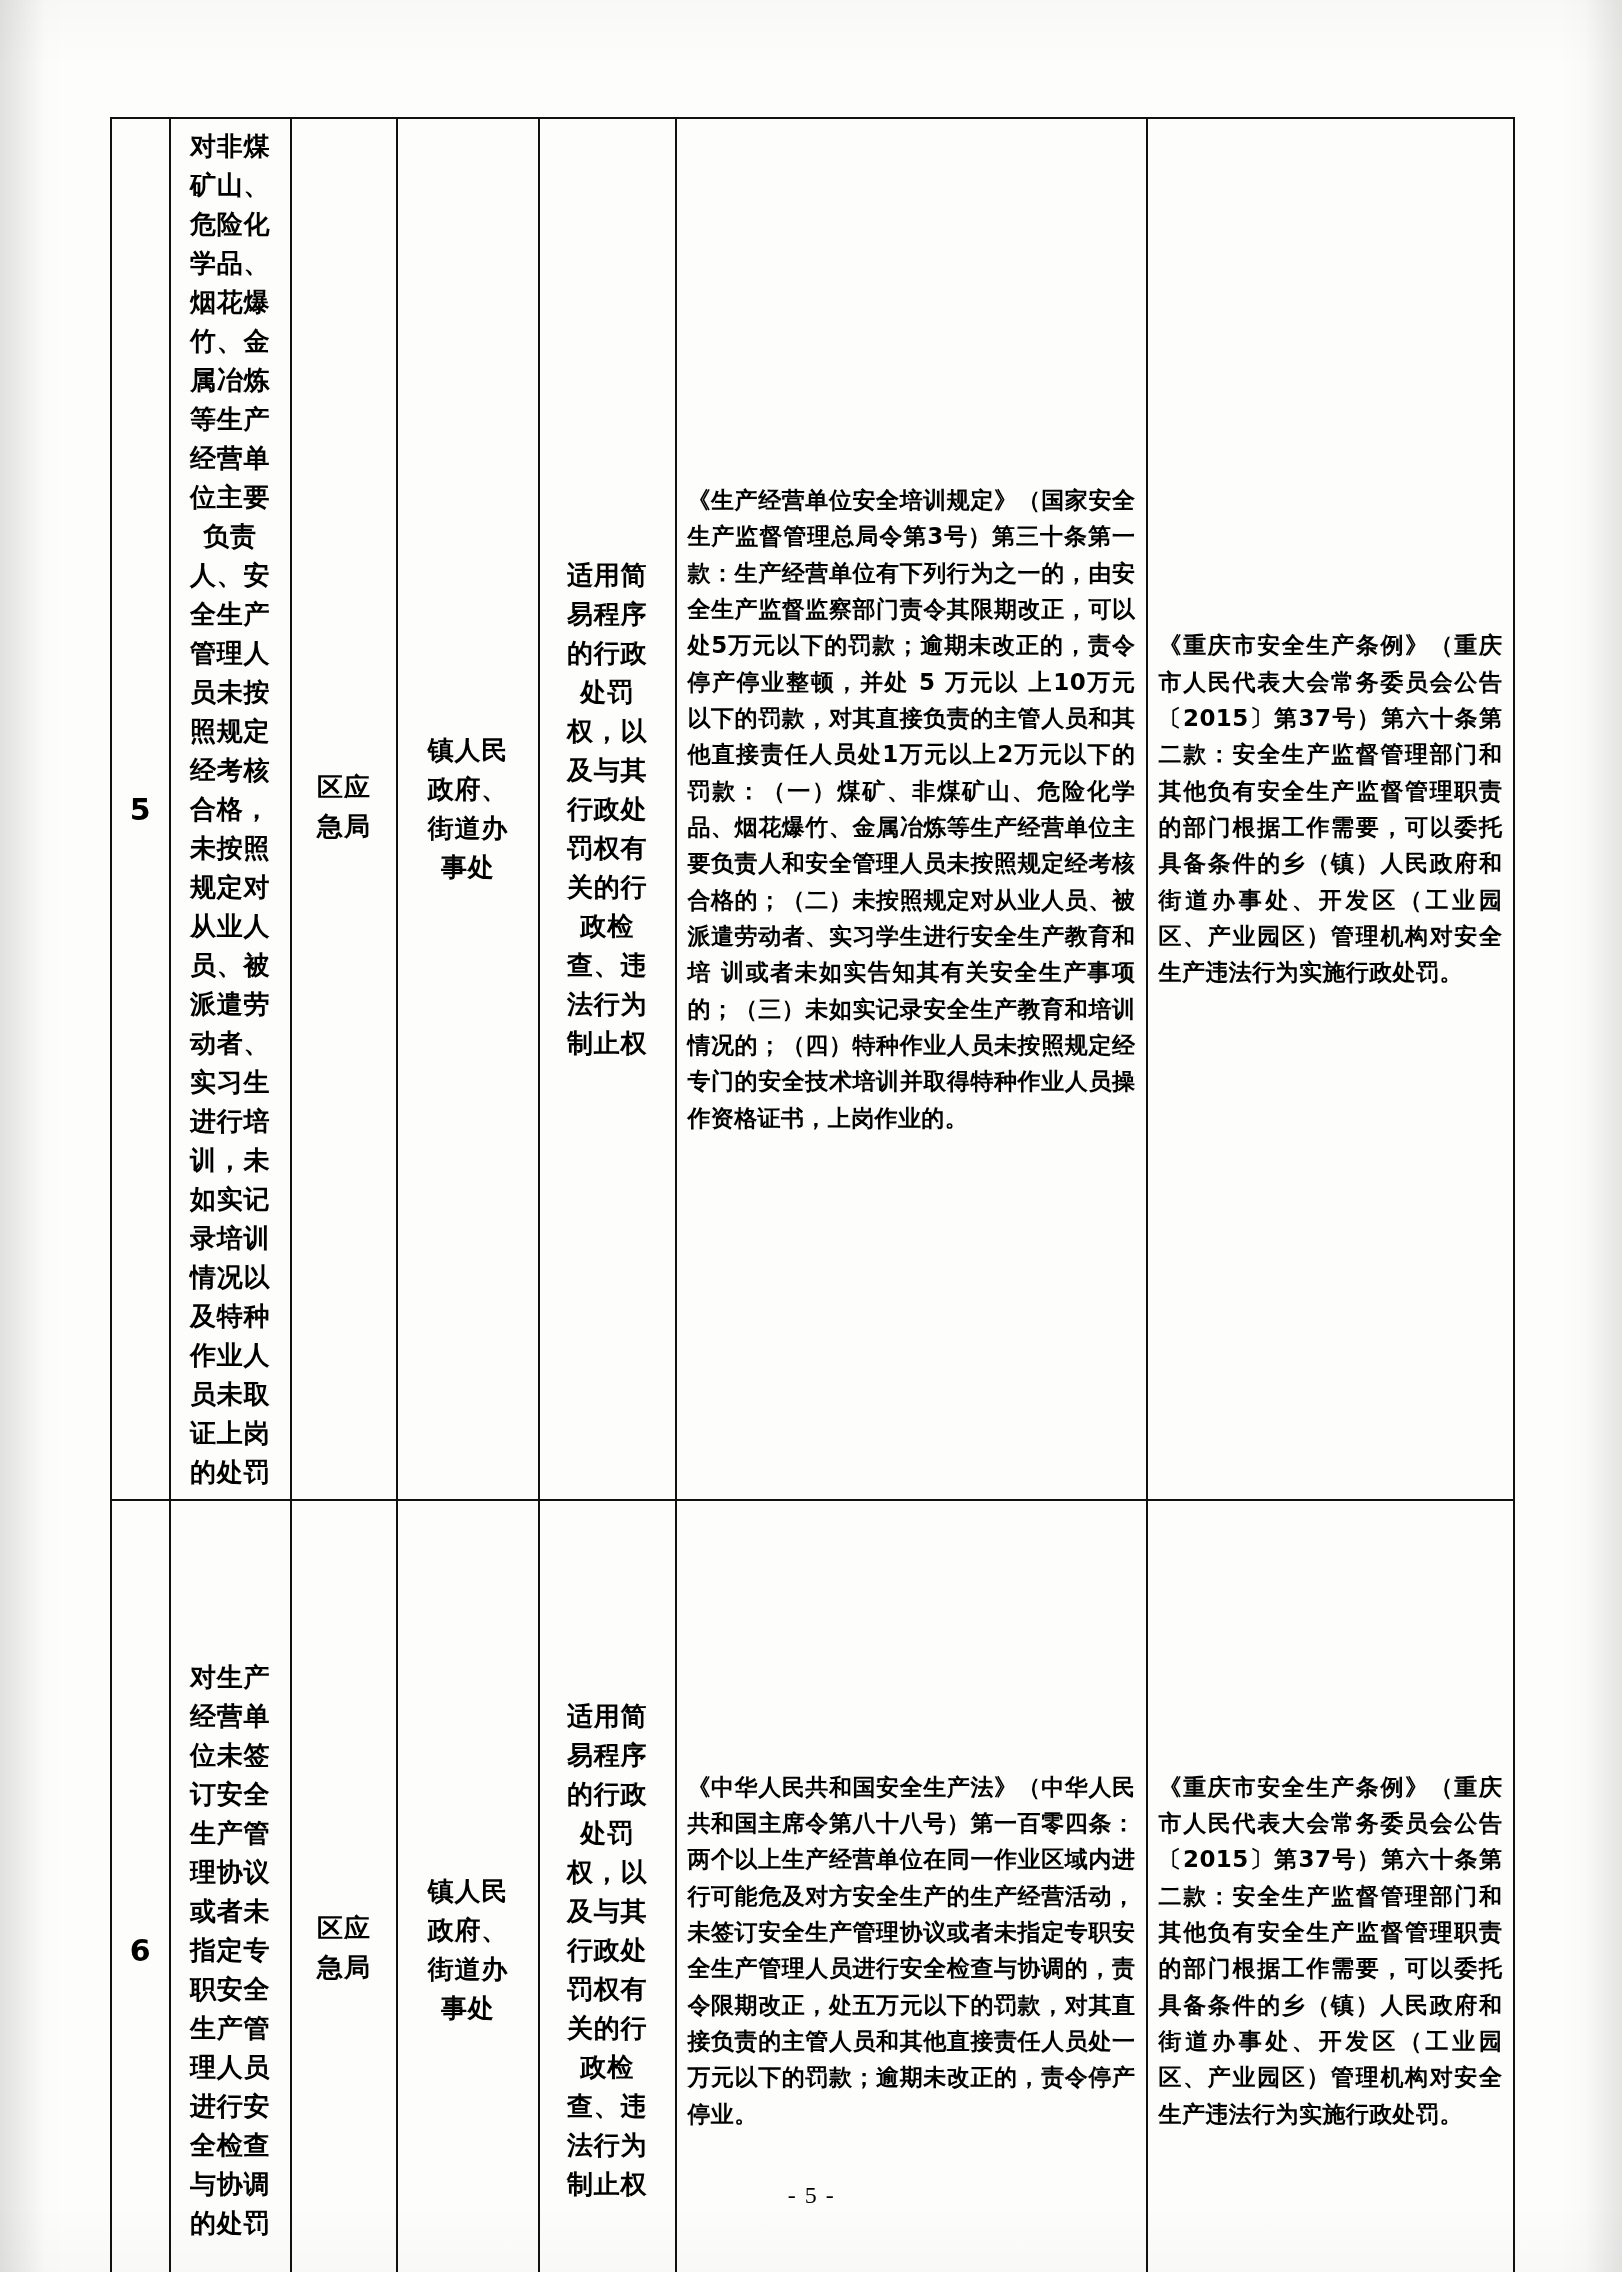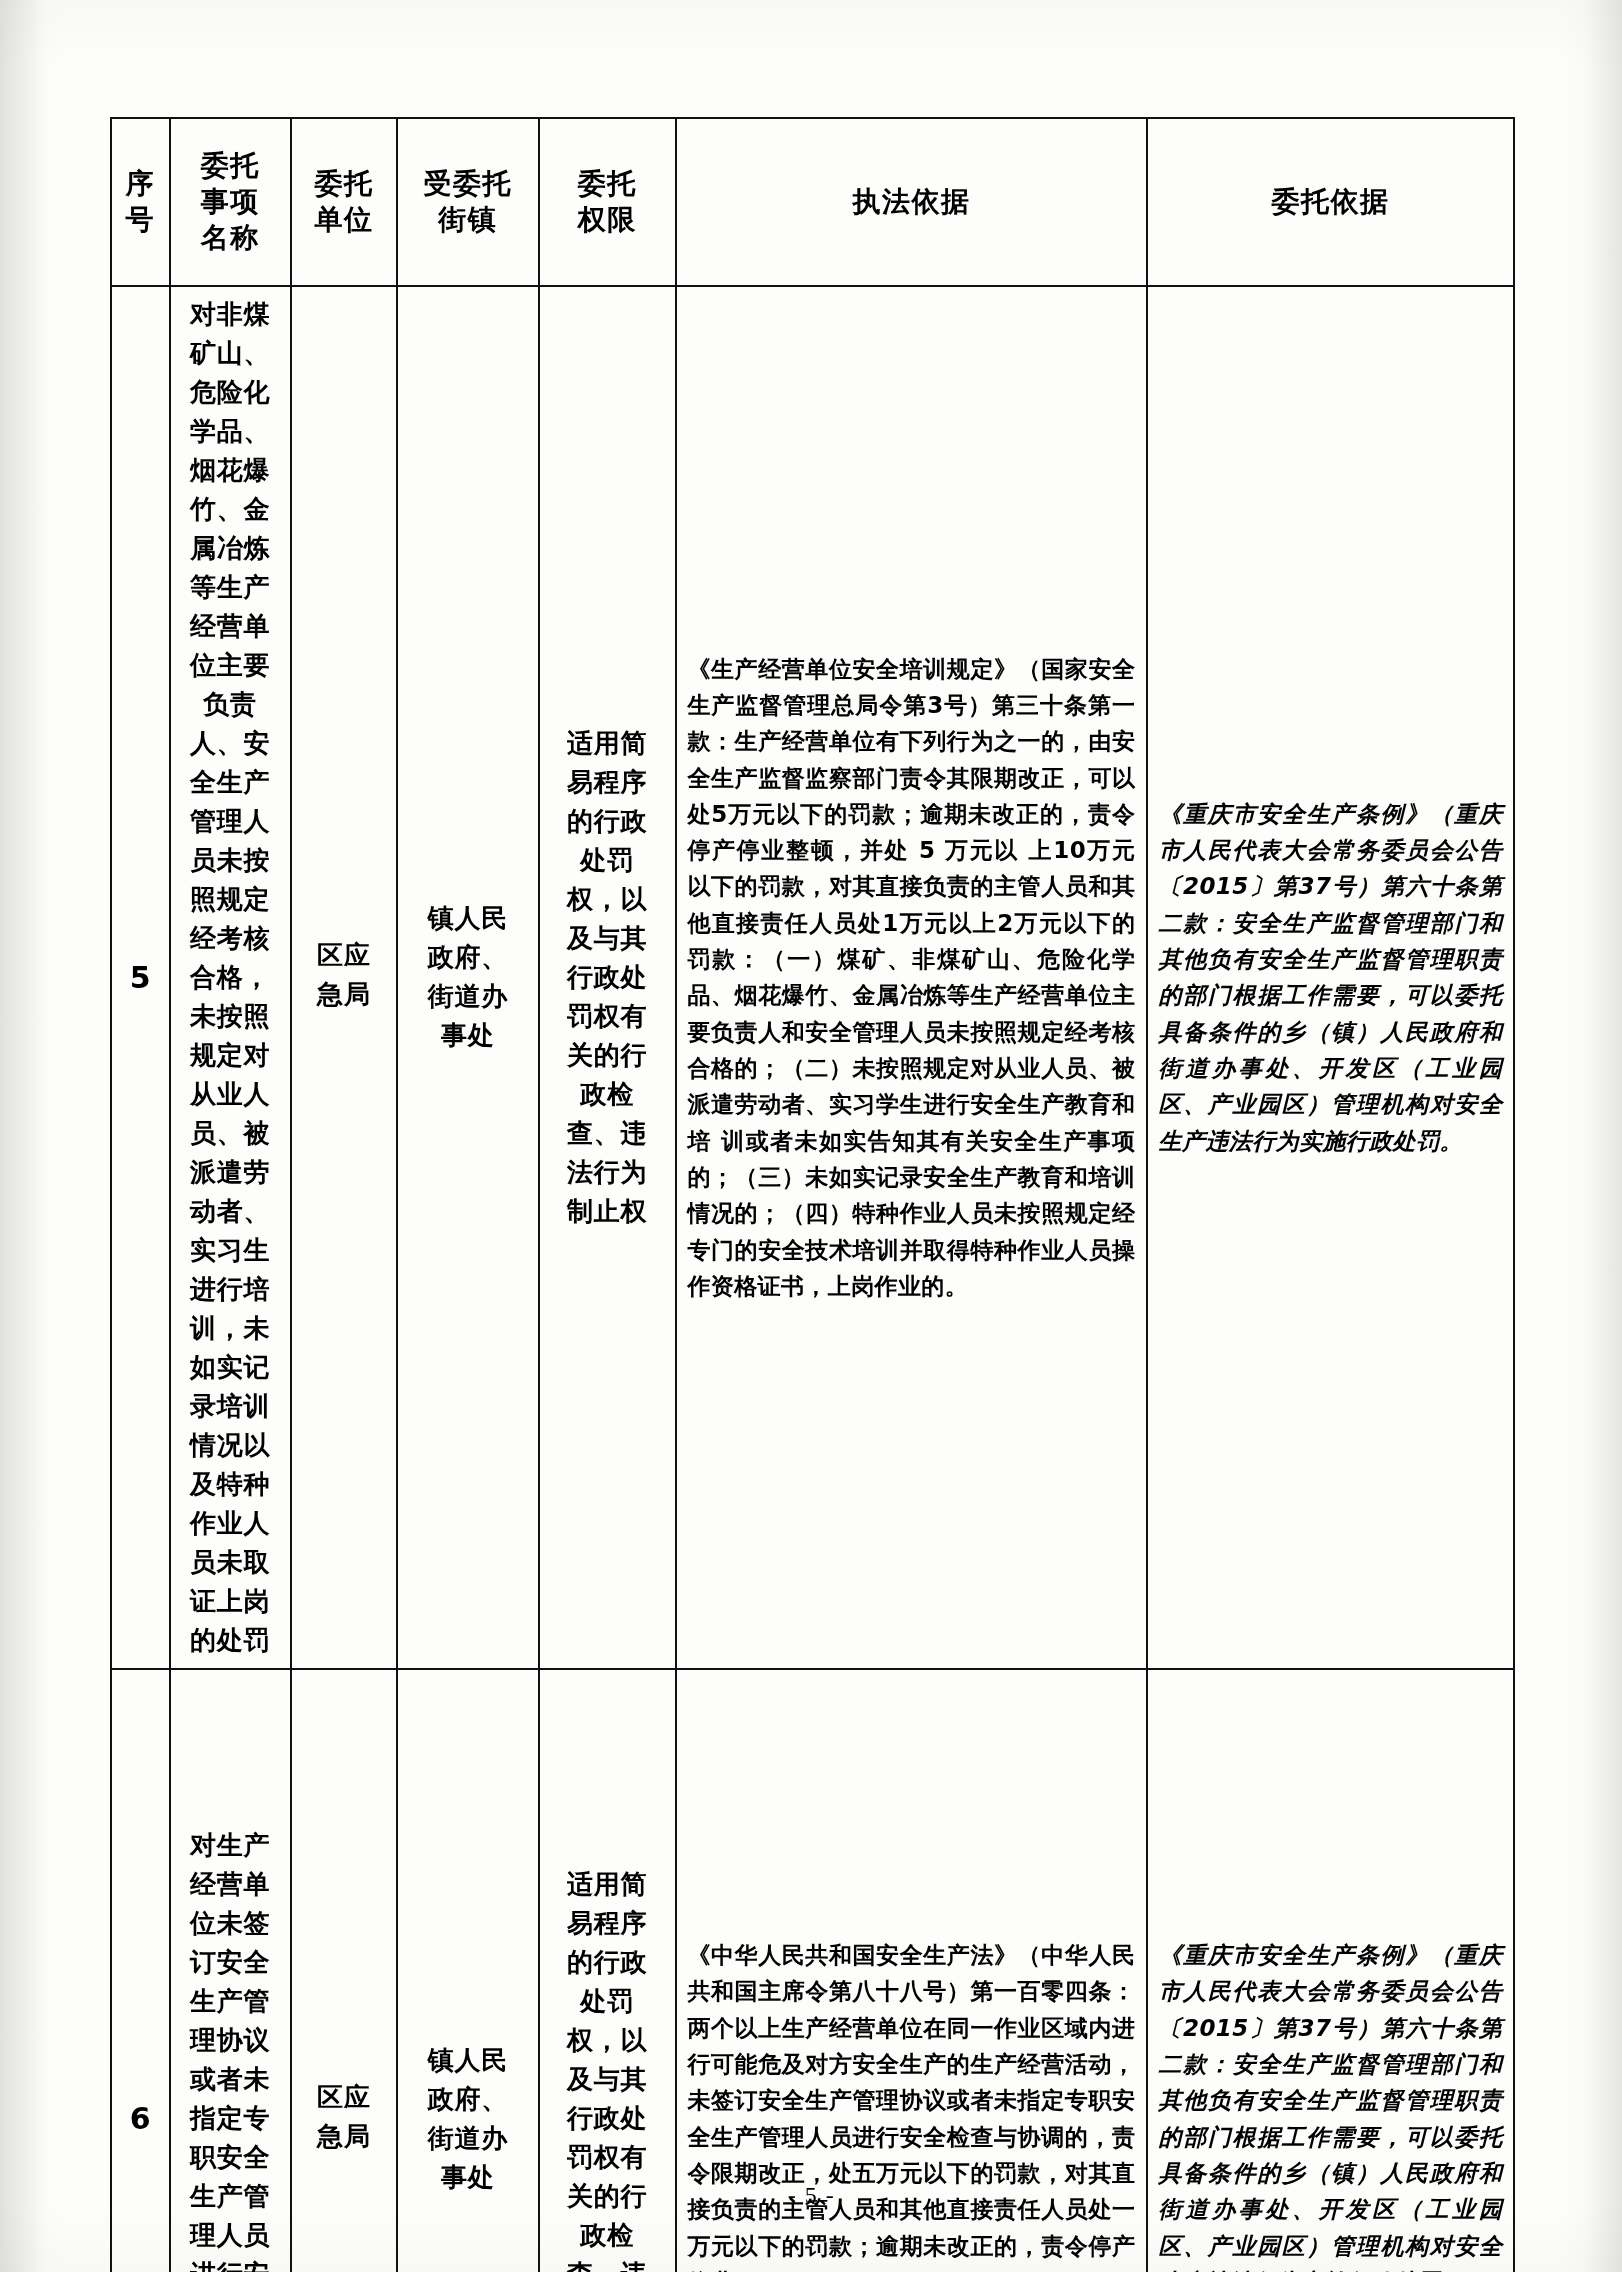--- a/index.html
+++ b/index.html
@@ -83,21 +83,21 @@
 
   .cell-body {
     font-size: 23px;
     line-height: 1.58;
     text-align: justify;
     text-justify: inter-ideograph;
     letter-spacing: 0.4px;
     vertical-align: middle;
   }
   .cell-body.law { padding: 13.6px 10.6px; }
-  .cell-body.basis { padding: 13.6px 10.6px; font-style: italic; }
+  .cell-body.basis { padding: 13.6px 10.6px; }
 
   .row-tall td { height: 985px; }
   .row-tall2 td { height: 871px; }
 
   .footer {
     position: absolute;
     left: 0;
     top: 2182px;
     width: 1623px;
     text-align: center;
@@ -131,43 +131,20 @@
     <colgroup>
       <col class="col-seq">
       <col class="col-name">
       <col class="col-unit">
       <col class="col-town">
       <col class="col-power">
       <col class="col-law">
       <col class="col-basis">
     </colgroup>
     <tbody>
-      <tr class="hdr">
-        <td class="tall">
-          <span class="hdr-cell" style="display:inline-block;width:38px;">序号</span>
-        </td>
-        <td class="tall">
-          <span style="display:inline-block;width:82px;">委托事项名称</span>
-        </td>
-        <td class="tall">
-          <span style="display:inline-block;width:64px;">委托单位</span>
-        </td>
-        <td class="tall">
-          <span style="display:inline-block;width:98px;">受委托街镇</span>
-        </td>
-        <td class="tall">
-          <span style="display:inline-block;width:64px;">委托权限</span>
-        </td>
-        <td class="tall">
-          <span>执法依据</span>
-        </td>
-        <td class="tall">
-          <span>委托依据</span>
-        </td>
-      </tr>
 
       <tr class="row-tall">
         <td class="cell-seq">5</td>
         <td class="v-col">
           <span class="inner w-narrow">对非煤矿山、危险化学品、烟花爆竹、金属冶炼等生产经营单位主要负责人、安全生产管理人员未按照规定经考核合格，未按照规定对从业人员、被派遣劳动者、实习生进行培训，未如实记录培训情况以及特种作业人员未取证上岗的处罚</span>
         </td>
         <td class="v-col">
           <span class="inner w-unit">区应急局</span>
         </td>
         <td class="v-col">

